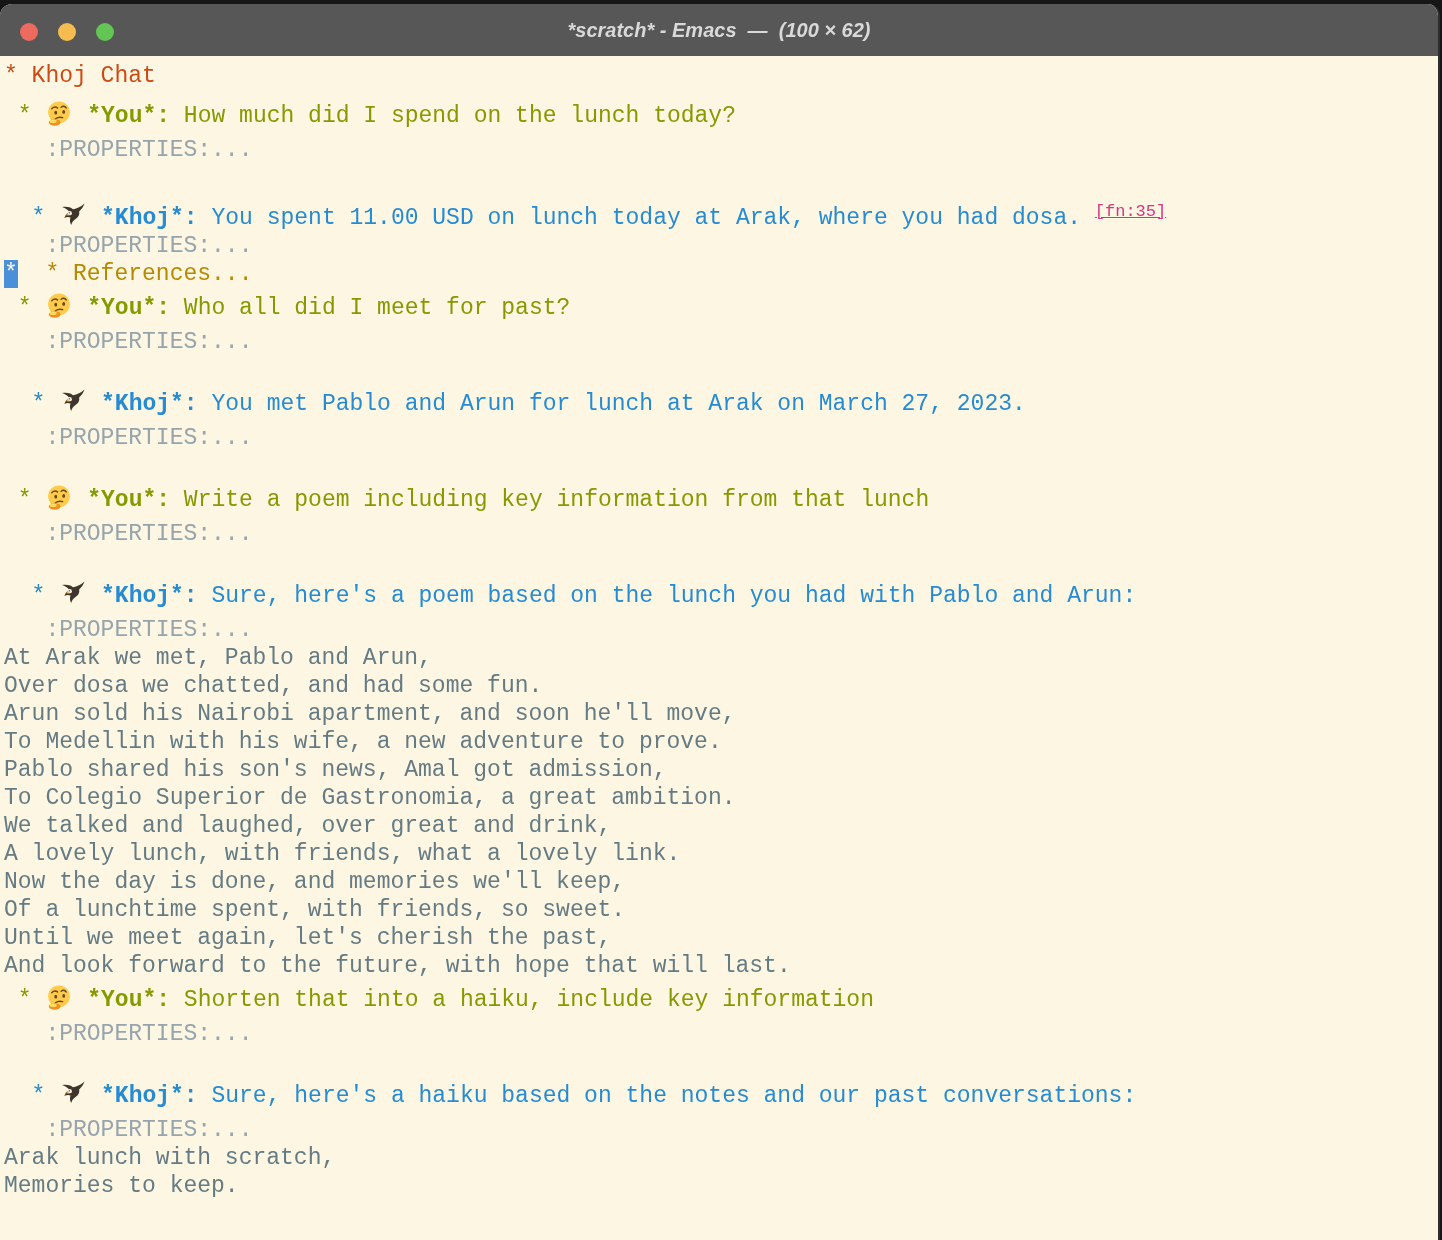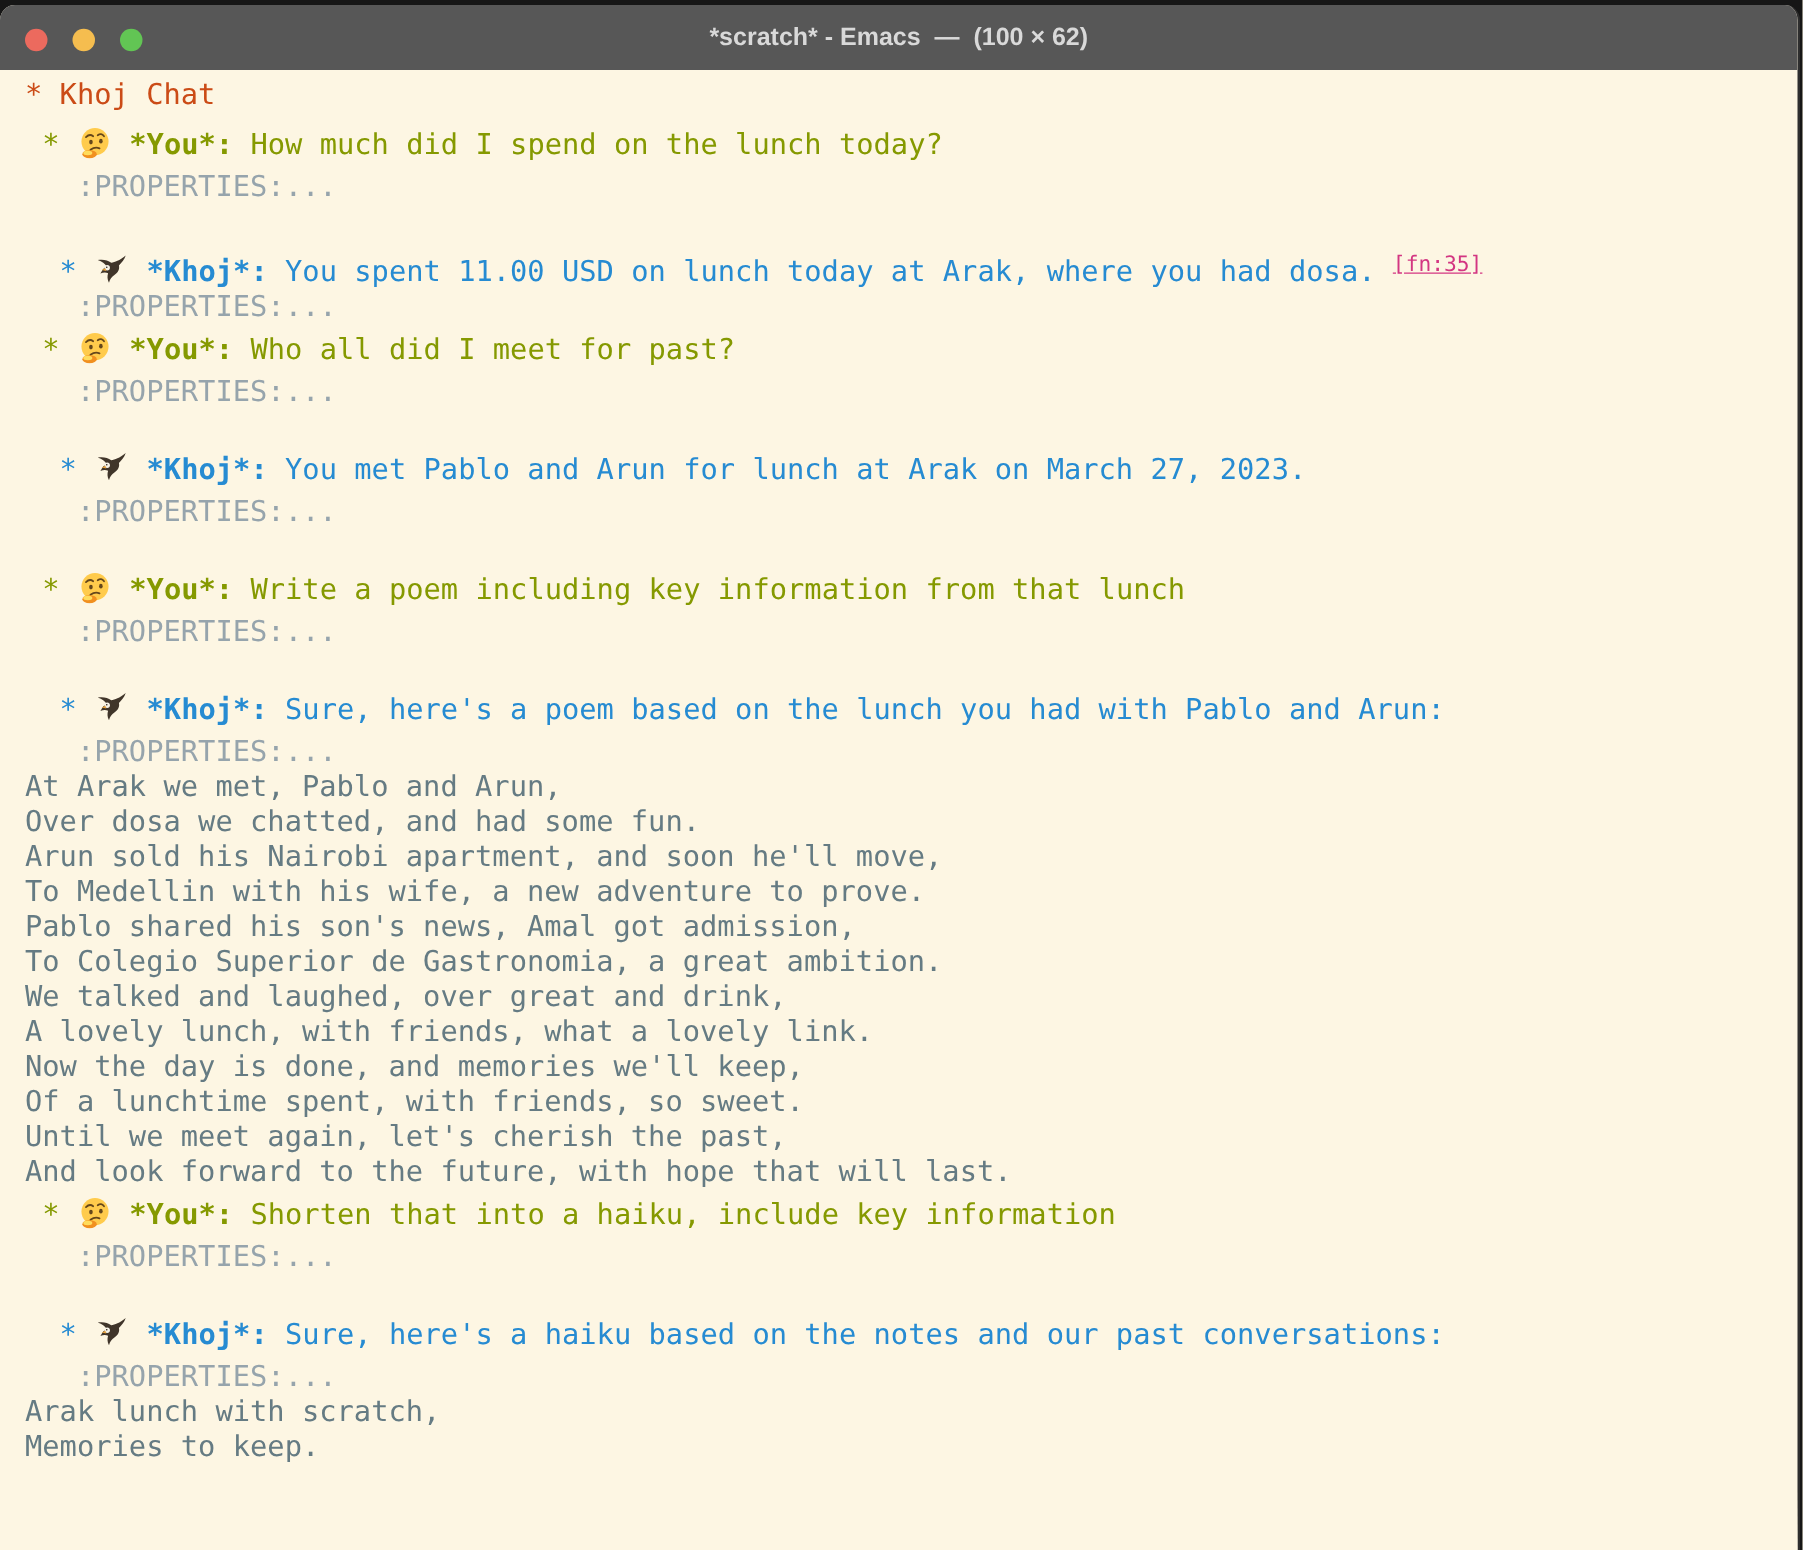--- a/index.html
+++ b/index.html
@@ -30,26 +30,28 @@
   }
   .light{width:18px;height:18px;border-radius:50%;padding:0;border:none;}
   .light.close{background:#EC6A5E;}
   .light.min{background:#F5BD4F;}
   .light.max{background:#62C554;}
   .title{
     color:#D9D9D9;
     font-family:"Liberation Sans","DejaVu Sans",sans-serif;
     font-weight:bold;font-size:20px;
     white-space:pre;
+    font-style:italic;
   }
   .buffer{
-    padding-left:20px;
+    padding-left:4px;
     font-size:23px;
     color:#657B83;
     cursor:text;
+    font-family:Liberation Mono, monospace;
   }
   .line{white-space:pre;height:28px;line-height:28px;}
   .line.head{height:40px;line-height:40px;}
   .s-h1{color:#CB4B16;}
   .s-you{color:#859900;}
   .s-khoj{color:#268BD2;}
   .s-drawer{color:#96A4AC;}
   .s-refs{color:#B58900;}
   .s-body{color:#657B83;}
   .s-b{font-weight:bold;}
@@ -96,20 +98,21 @@
     </svg></span><span class="s-you"> </span><span class="s-you s-b">*You*:</span><span class="s-you"> How much did I spend on the lunch today?</span></div>
       <div class="line"><span class="s-drawer">   :PROPERTIES:...</span></div>
       <div class="line">&nbsp;</div>
       <div class="line head"><span class="s-khoj">  * </span><span class="emoji" title="🦅"><svg viewBox="0 0 36 36" xmlns="http://www.w3.org/2000/svg">
       <path d="M34 2 C27 8 22 9 18 10 C14 7 9 6 3 7 C8 9 11 11 13 14 C10 15 8 18 6 22 C9 20.5 12 20.5 14.5 21.5 C13.5 25 13.5 28 15.5 32 C16.5 28 18.5 25.5 21.5 23.5 C25.5 21 27.5 17 26.5 13 C29.5 10 32.5 6.5 34 2 Z" fill="#40352A"></path>
       <circle cx="13.5" cy="15.5" r="3" fill="#F7F3E8"></circle>
       <path d="M11.5 16 L7.5 18 L12.5 19 Z" fill="#E8A33D"></path>
       <circle cx="13" cy="15" r="0.9" fill="#2A2118"></circle>
     </svg></span><span class="s-khoj"> </span><span class="s-khoj s-b">*Khoj*:</span><span class="s-khoj"> You spent 11.00 USD on lunch today at Arak, where you had dosa.</span><span class="s-khoj"> </span><span class="s-fn">[fn:35]</span></div>
       <div class="line"><span class="s-drawer">   :PROPERTIES:...</span></div>
+      <div class="line"><span class="s-cursor">*</span><span class="s-refs">  </span><span class="s-refs">* References...</span></div>
       <div class="line head"><span class="s-you"> * </span><span class="emoji" title="🤔"><svg viewBox="0 0 36 36" xmlns="http://www.w3.org/2000/svg">
       <circle cx="18" cy="17" r="15" fill="#FFCB4C"></circle>
       <path d="M8 12 q4 -4 8 -1" stroke="#65471B" stroke-width="2" fill="none" stroke-linecap="round"></path>
       <path d="M21 10 q4 -3 7 1" stroke="#65471B" stroke-width="2" fill="none" stroke-linecap="round"></path>
       <ellipse cx="13.5" cy="17.5" rx="2" ry="2.6" fill="#65471B"></ellipse>
       <ellipse cx="24.5" cy="16.5" rx="2" ry="2.6" fill="#65471B"></ellipse>
       <path d="M13 26 q5 -3.5 10 -1.5" stroke="#65471B" stroke-width="2" fill="none" stroke-linecap="round"></path>
       <ellipse cx="12" cy="31" rx="8" ry="4.5" fill="#F19020"></ellipse>
       <ellipse cx="10" cy="29.5" rx="5" ry="2.5" fill="#FFDC5D"></ellipse>
     </svg></span><span class="s-you"> </span><span class="s-you s-b">*You*:</span><span class="s-you"> Who all did I meet for past?</span></div>

